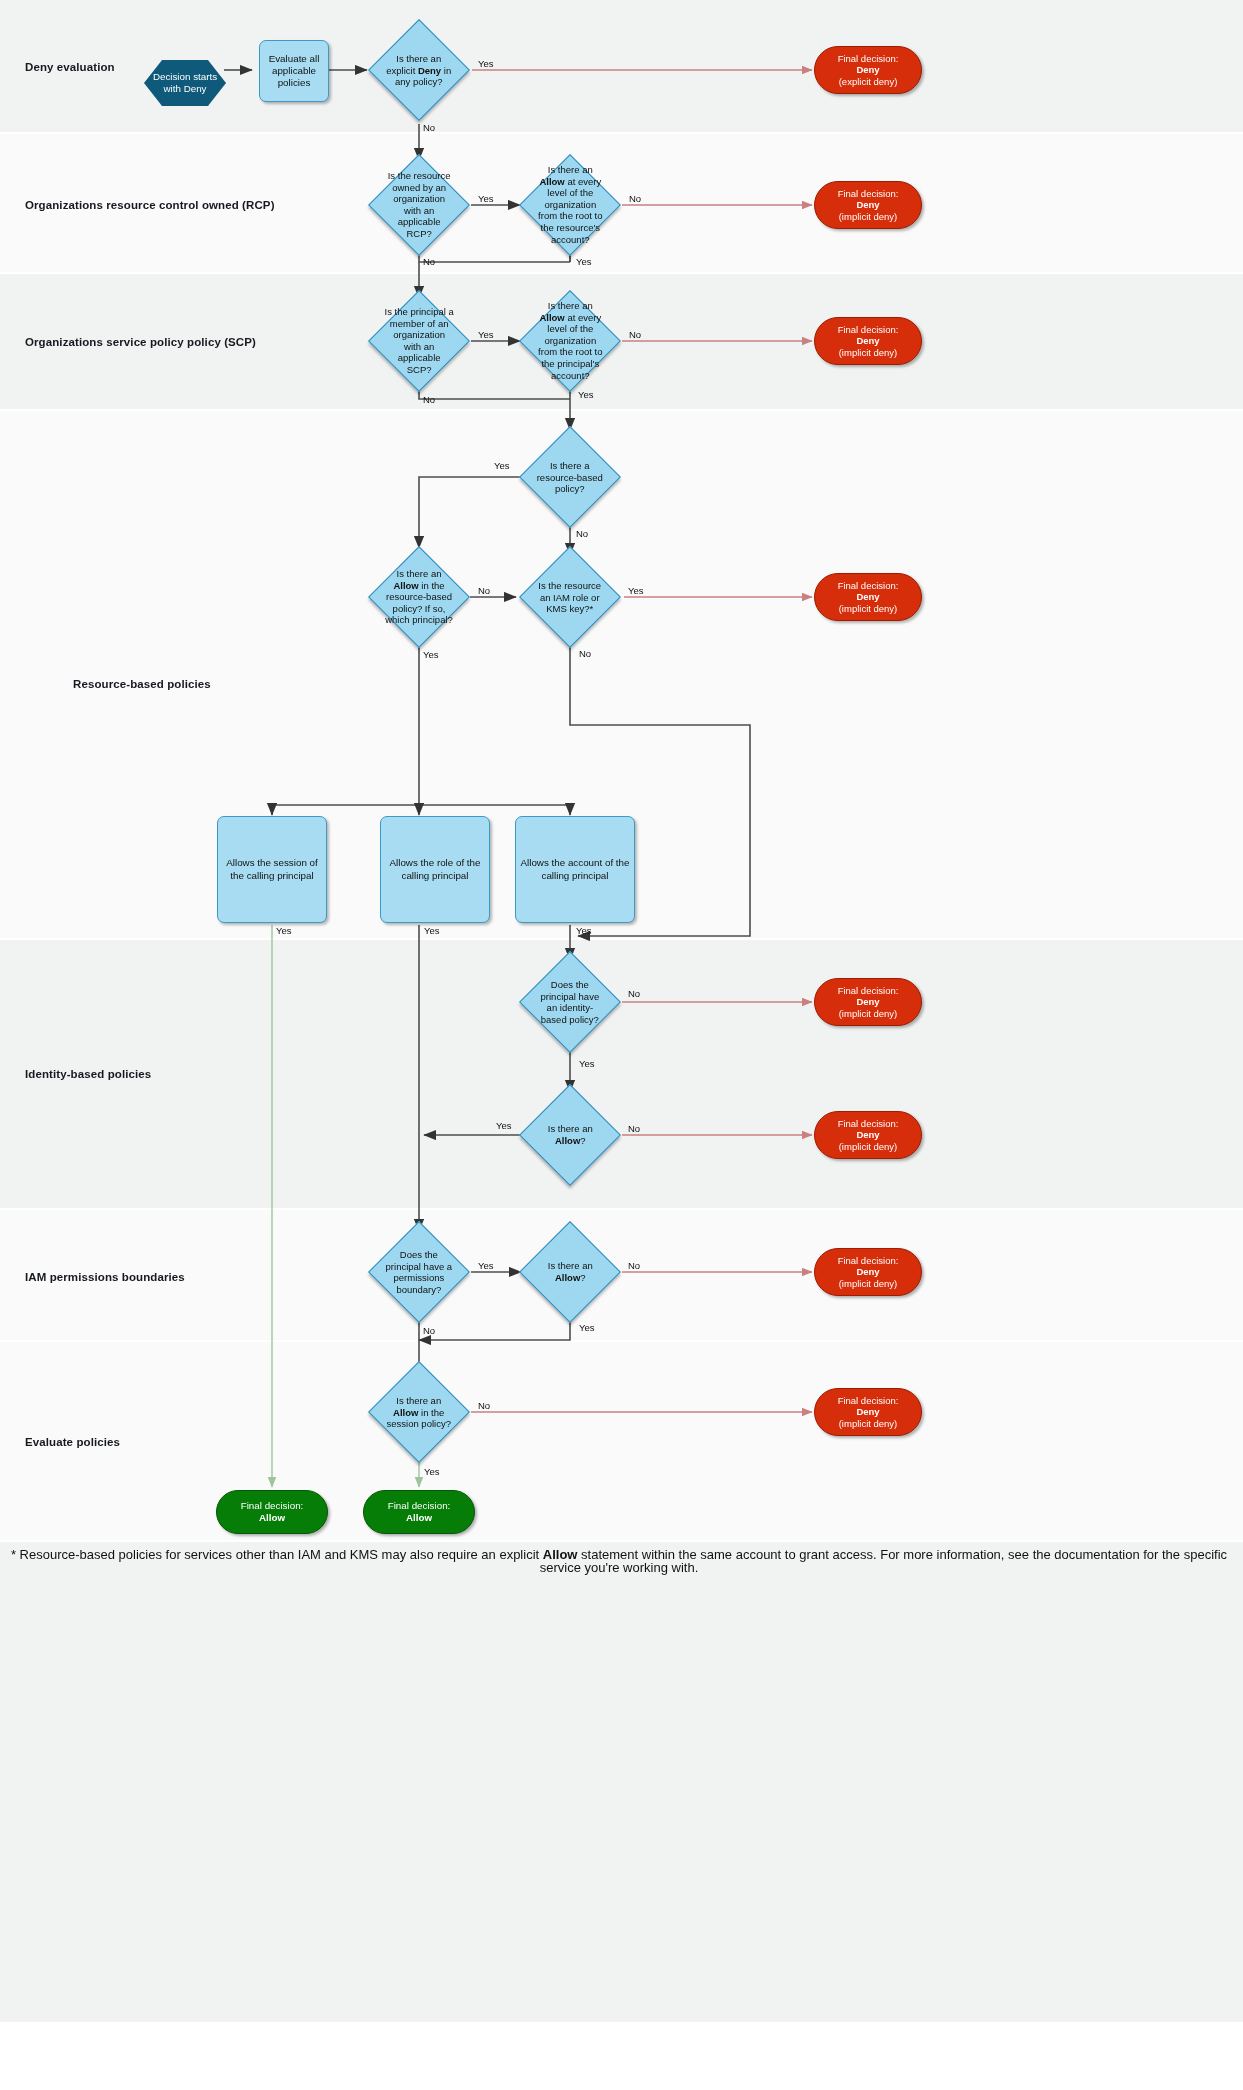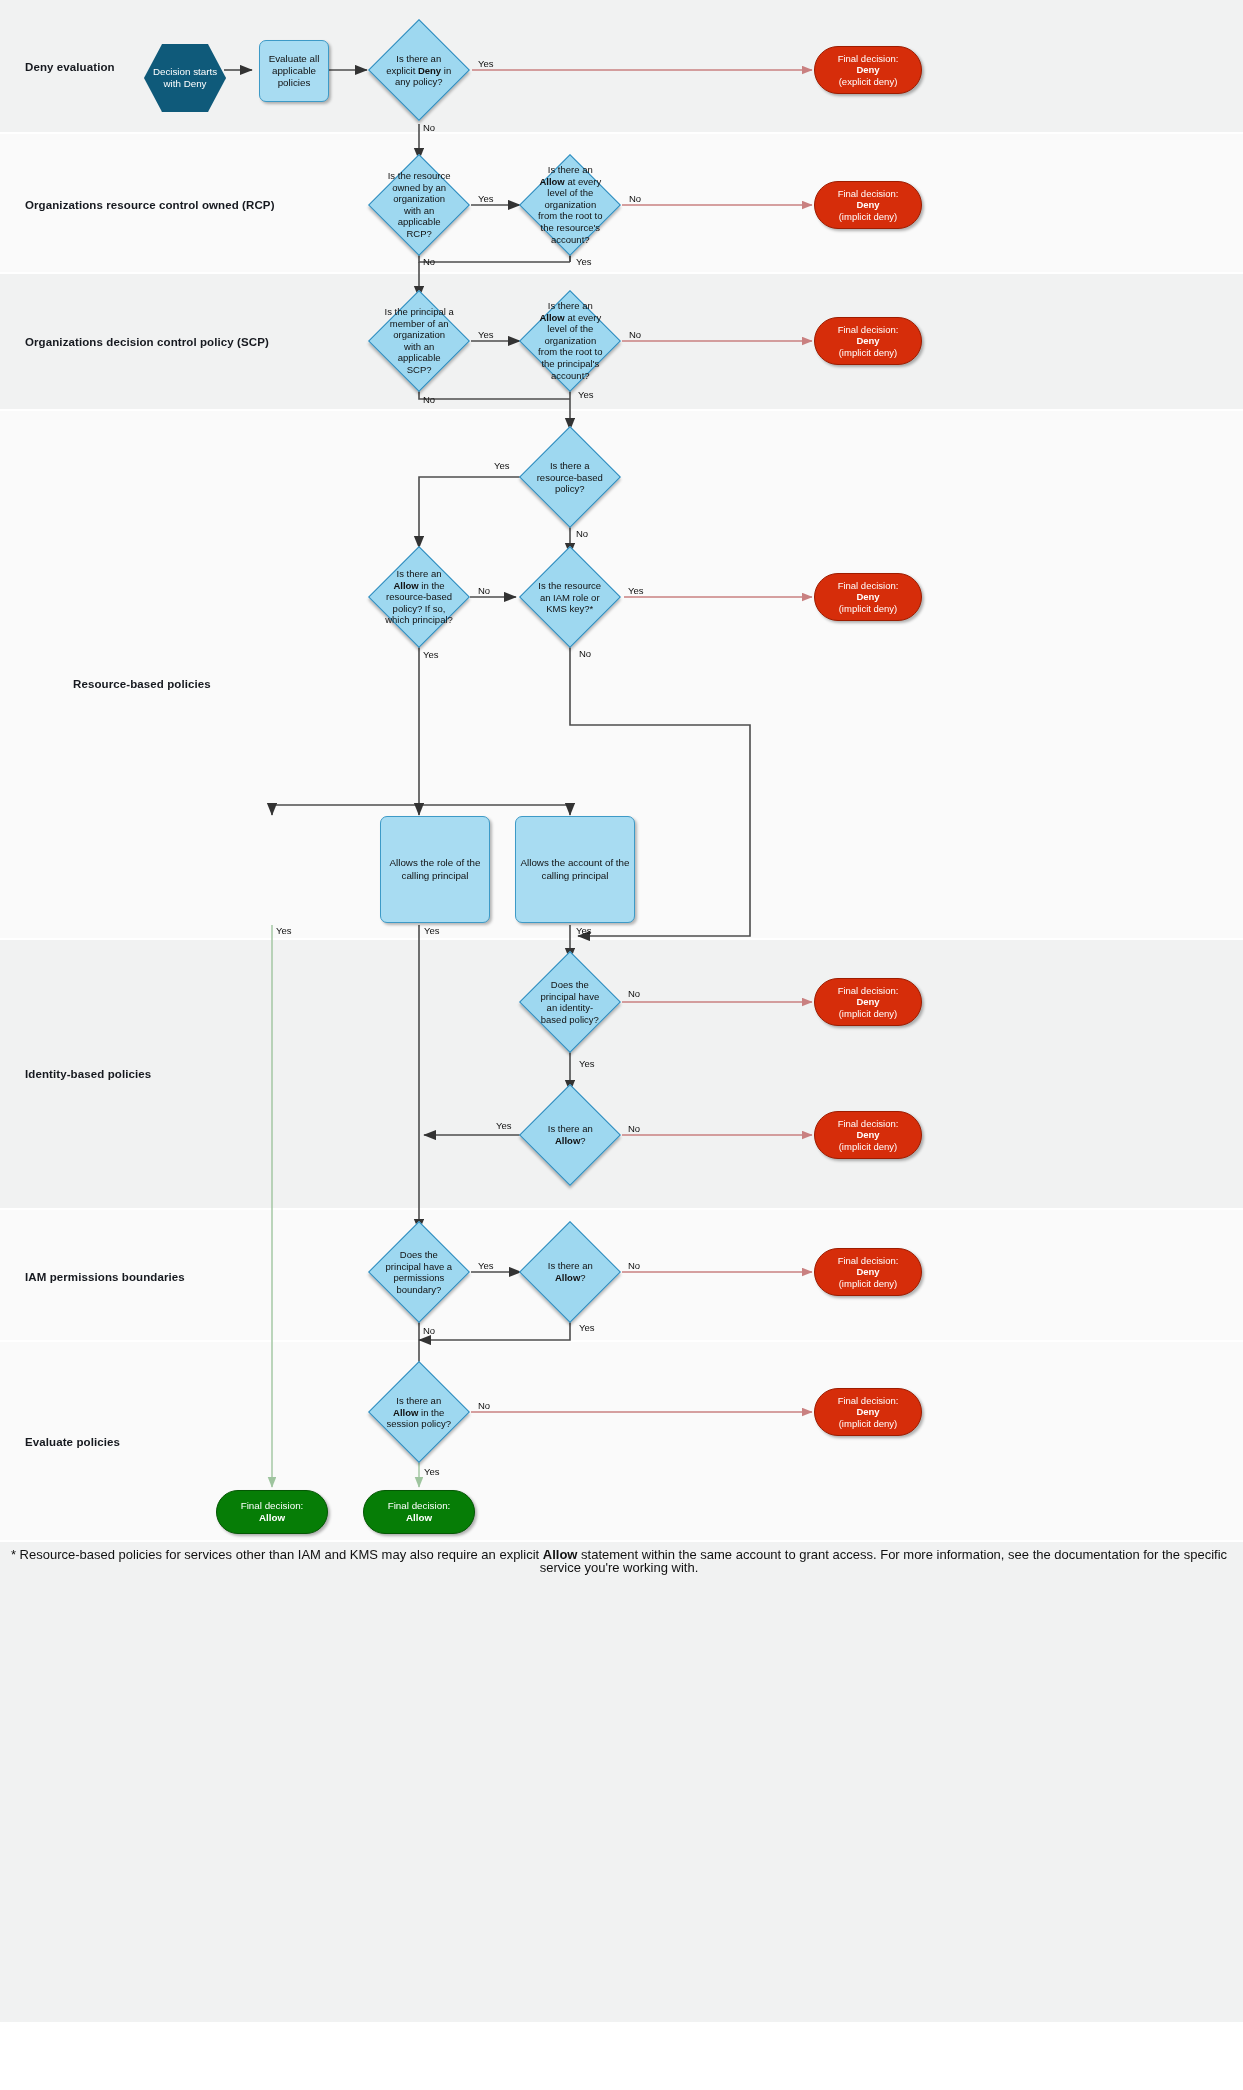--- a/index.html
+++ b/index.html
@@ -62,21 +62,21 @@
   <div class="band white" style="top:134px;height:138px;"></div>
   <div class="band gray" style="top:274px;height:135px;"></div>
   <div class="band white" style="top:411px;height:527px;"></div>
   <div class="band gray" style="top:940px;height:268px;"></div>
   <div class="band white" style="top:1210px;height:130px;"></div>
   <div class="band white" style="top:1342px;height:198px;"></div>
   <div class="band gray" style="top:1542px;height:480px;"></div>
 
   <div class="band-label" style="top:61px;">Deny evaluation</div>
   <div class="band-label" style="top:199px;">Organizations resource control owned (RCP)</div>
-  <div class="band-label" style="top:336px;">Organizations decision control policy (SCP)</div>
+  <div class="band-label" style="top:336px;">Organizations service policy policy (SCP)</div>
   <div class="band-label" style="top:678px;margin-left:48px;">Resource-based policies</div>
   <div class="band-label" style="top:1068px;">Identity-based policies</div>
   <div class="band-label" style="top:1271px;">IAM permissions boundaries</div>
   <div class="band-label" style="top:1436px;">Evaluate policies</div>
 
   <svg id="wires" viewBox="0 0 1243 2090">
     <defs>
       <marker id="ah" markerWidth="9" markerHeight="9" refX="7.5" refY="3.2" orient="auto">
         <path d="M0,0 L8,3.2 L0,6.4 z" fill="#333"></path>
       </marker>
@@ -152,21 +152,21 @@
       <path d="M622,1272 L812,1272" marker-end="url(#ahr)"></path>
       <path d="M471,1412 L812,1412" marker-end="url(#ahr)"></path>
     </g>
 
     <g stroke="#9ec49e" stroke-width="1.4" fill="none">
       <path d="M272,925 L272,1487" marker-end="url(#ahg)"></path>
       <path d="M419,1458 L419,1487" marker-end="url(#ahg)"></path>
     </g>
   </svg>
 
-  <div class="node hexstart" style="left:144px;top:44px;width:82px;height:68px;">
+  <div class="node hexstart" style="left:144px;top:60px;width:82px;height:46px;">
     <div>
       <span>Decision starts</span><br>
       <span>with Deny</span>
     </div>
   </div>
 
   <div class="node proc" style="left:259px;top:40px;width:70px;height:62px;">
     <span>Evaluate all applicable policies</span>
   </div>
 
@@ -203,20 +203,23 @@
   <div class="node diamond" style="left:383px;top:561px;width:72px;height:72px;">
     <span class="dlabel">
       <span>Is there an </span><b>Allow</b><span> in the resource-based policy? If so, which principal?</span>
     </span>
   </div>
 
   <div class="node diamond" style="left:534px;top:561px;width:72px;height:72px;">
     <span class="dlabel">Is the resource an IAM role or KMS key?*</span>
   </div>
 
+  <div class="node bigbox" style="left:217px;top:816px;width:110px;height:107px;">
+    <span>Allows the session of the calling principal</span>
+  </div>
   <div class="node bigbox" style="left:380px;top:816px;width:110px;height:107px;">
     <span>Allows the role of the calling principal</span>
   </div>
   <div class="node bigbox" style="left:515px;top:816px;width:120px;height:107px;">
     <span>Allows the account of the calling principal</span>
   </div>
 
   <div class="node diamond" style="left:534px;top:966px;width:72px;height:72px;">
     <span class="dlabel">Does the principal have an identity-based policy?</span>
   </div>

